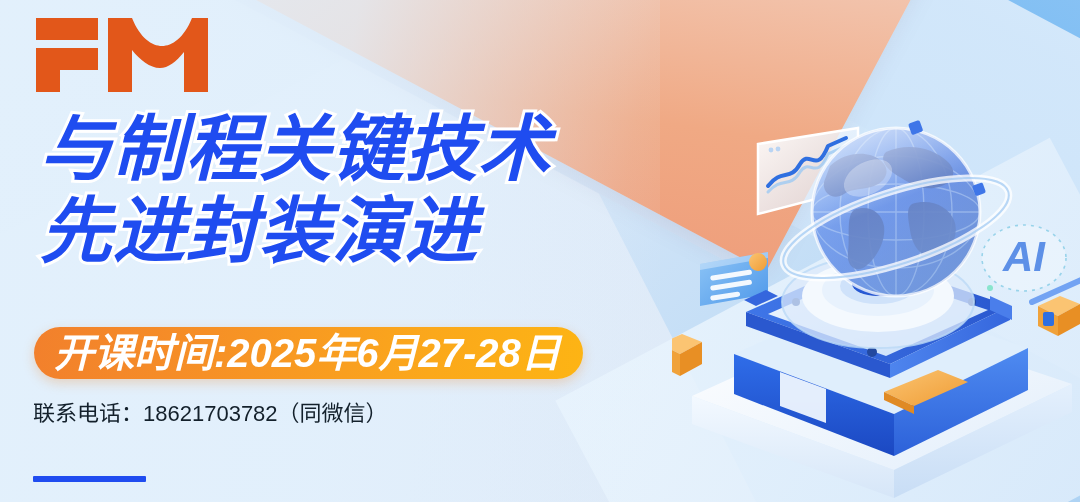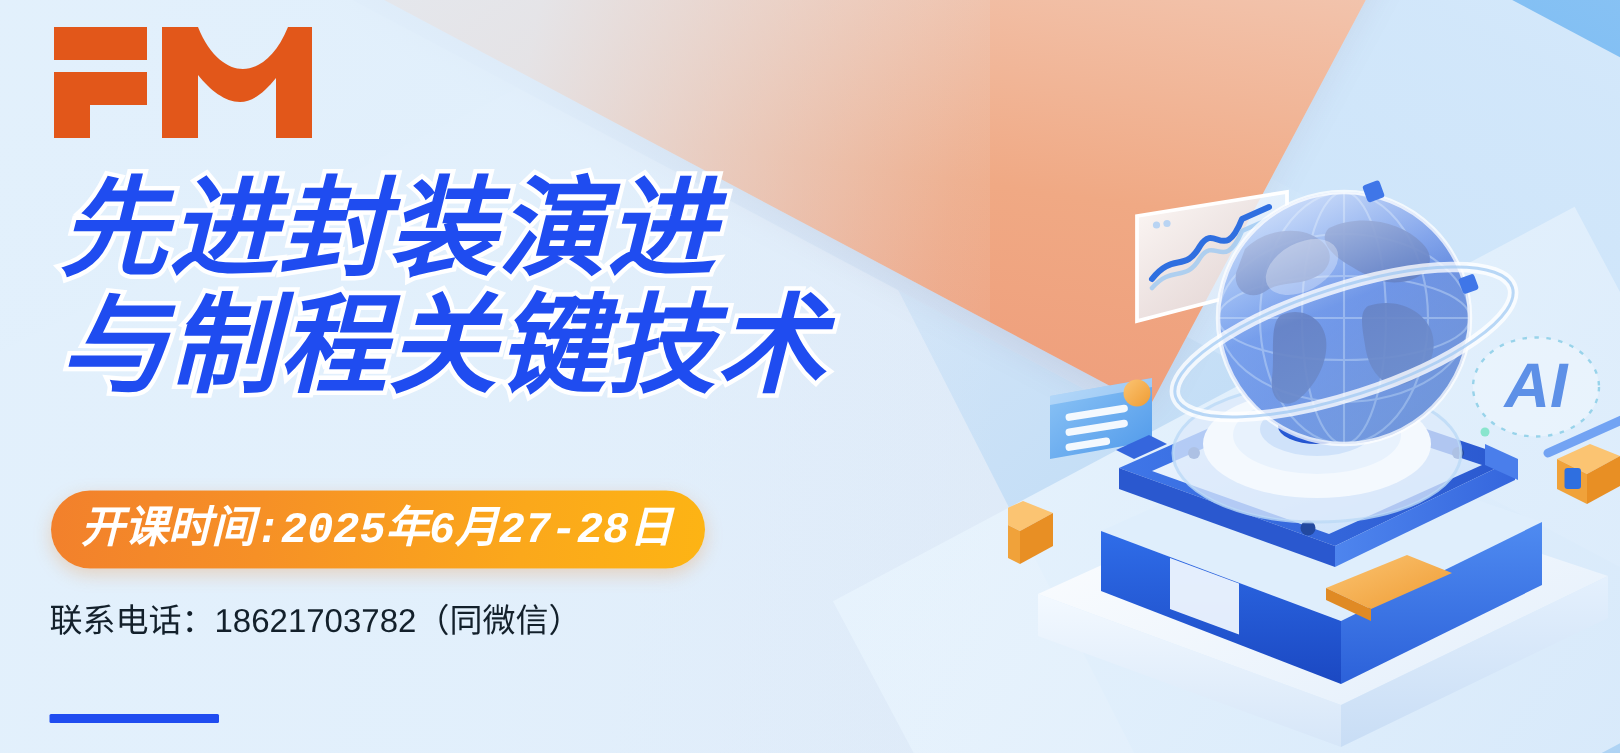--- a/index.html
+++ b/index.html
@@ -127,24 +127,24 @@
     left: 34px; top: 327px;
     height: 52px;
     padding: 0 22px 0 20px;
     display: flex;
     align-items: center;
     border-radius: 26px;
     background: linear-gradient(96deg, #f2802c 0%, #f69026 32%, #fba81b 72%, #fdb414 100%);
     box-shadow: 0 4px 12px rgba(236,132,40,.28);
   }
   .date-pill .pill-text {
-    font-family: Liberation Mono, monospace;
+    font-family: Liberation Sans, sans-serif;
     font-weight: 700;
     font-style: italic;
-    font-size: 29px;
+    font-size: 40px;
     line-height: 1;
     color: #ffffff;
     letter-spacing: 0px;
     white-space: nowrap;
   }
 
   
   .contact {
     position: absolute;
     left: 33px; top: 396px;
@@ -383,22 +383,22 @@
         <rect x="0" y="30" width="62" height="22"></rect>
         <rect x="0" y="30" width="24" height="44"></rect>
 
         <path d="M72 0 L96 0 C104 20 116 28 126 28 C136 28 148 20 156 0 L172 0 L172 74 L148 74 L148 34
                  C140 44 132 50 124 50 C114 50 104 42 96 32 L96 74 L72 74 Z"></path>
       </g>
     </svg>
   </div>
 
   <div class="headline">
+    <span class="line l2">与制程关键技术</span>
     <span class="line l1">先进封装演进</span>
-    <span class="line l2">与制程关键技术</span>
   </div>
 
   <div class="date-pill">
     <span class="pill-text">开课时间:2025年6月27-28日</span>
   </div>
 
   <div class="contact">
     <div class="row">联系电话：18621703782（同微信）</div>
   </div>
 

